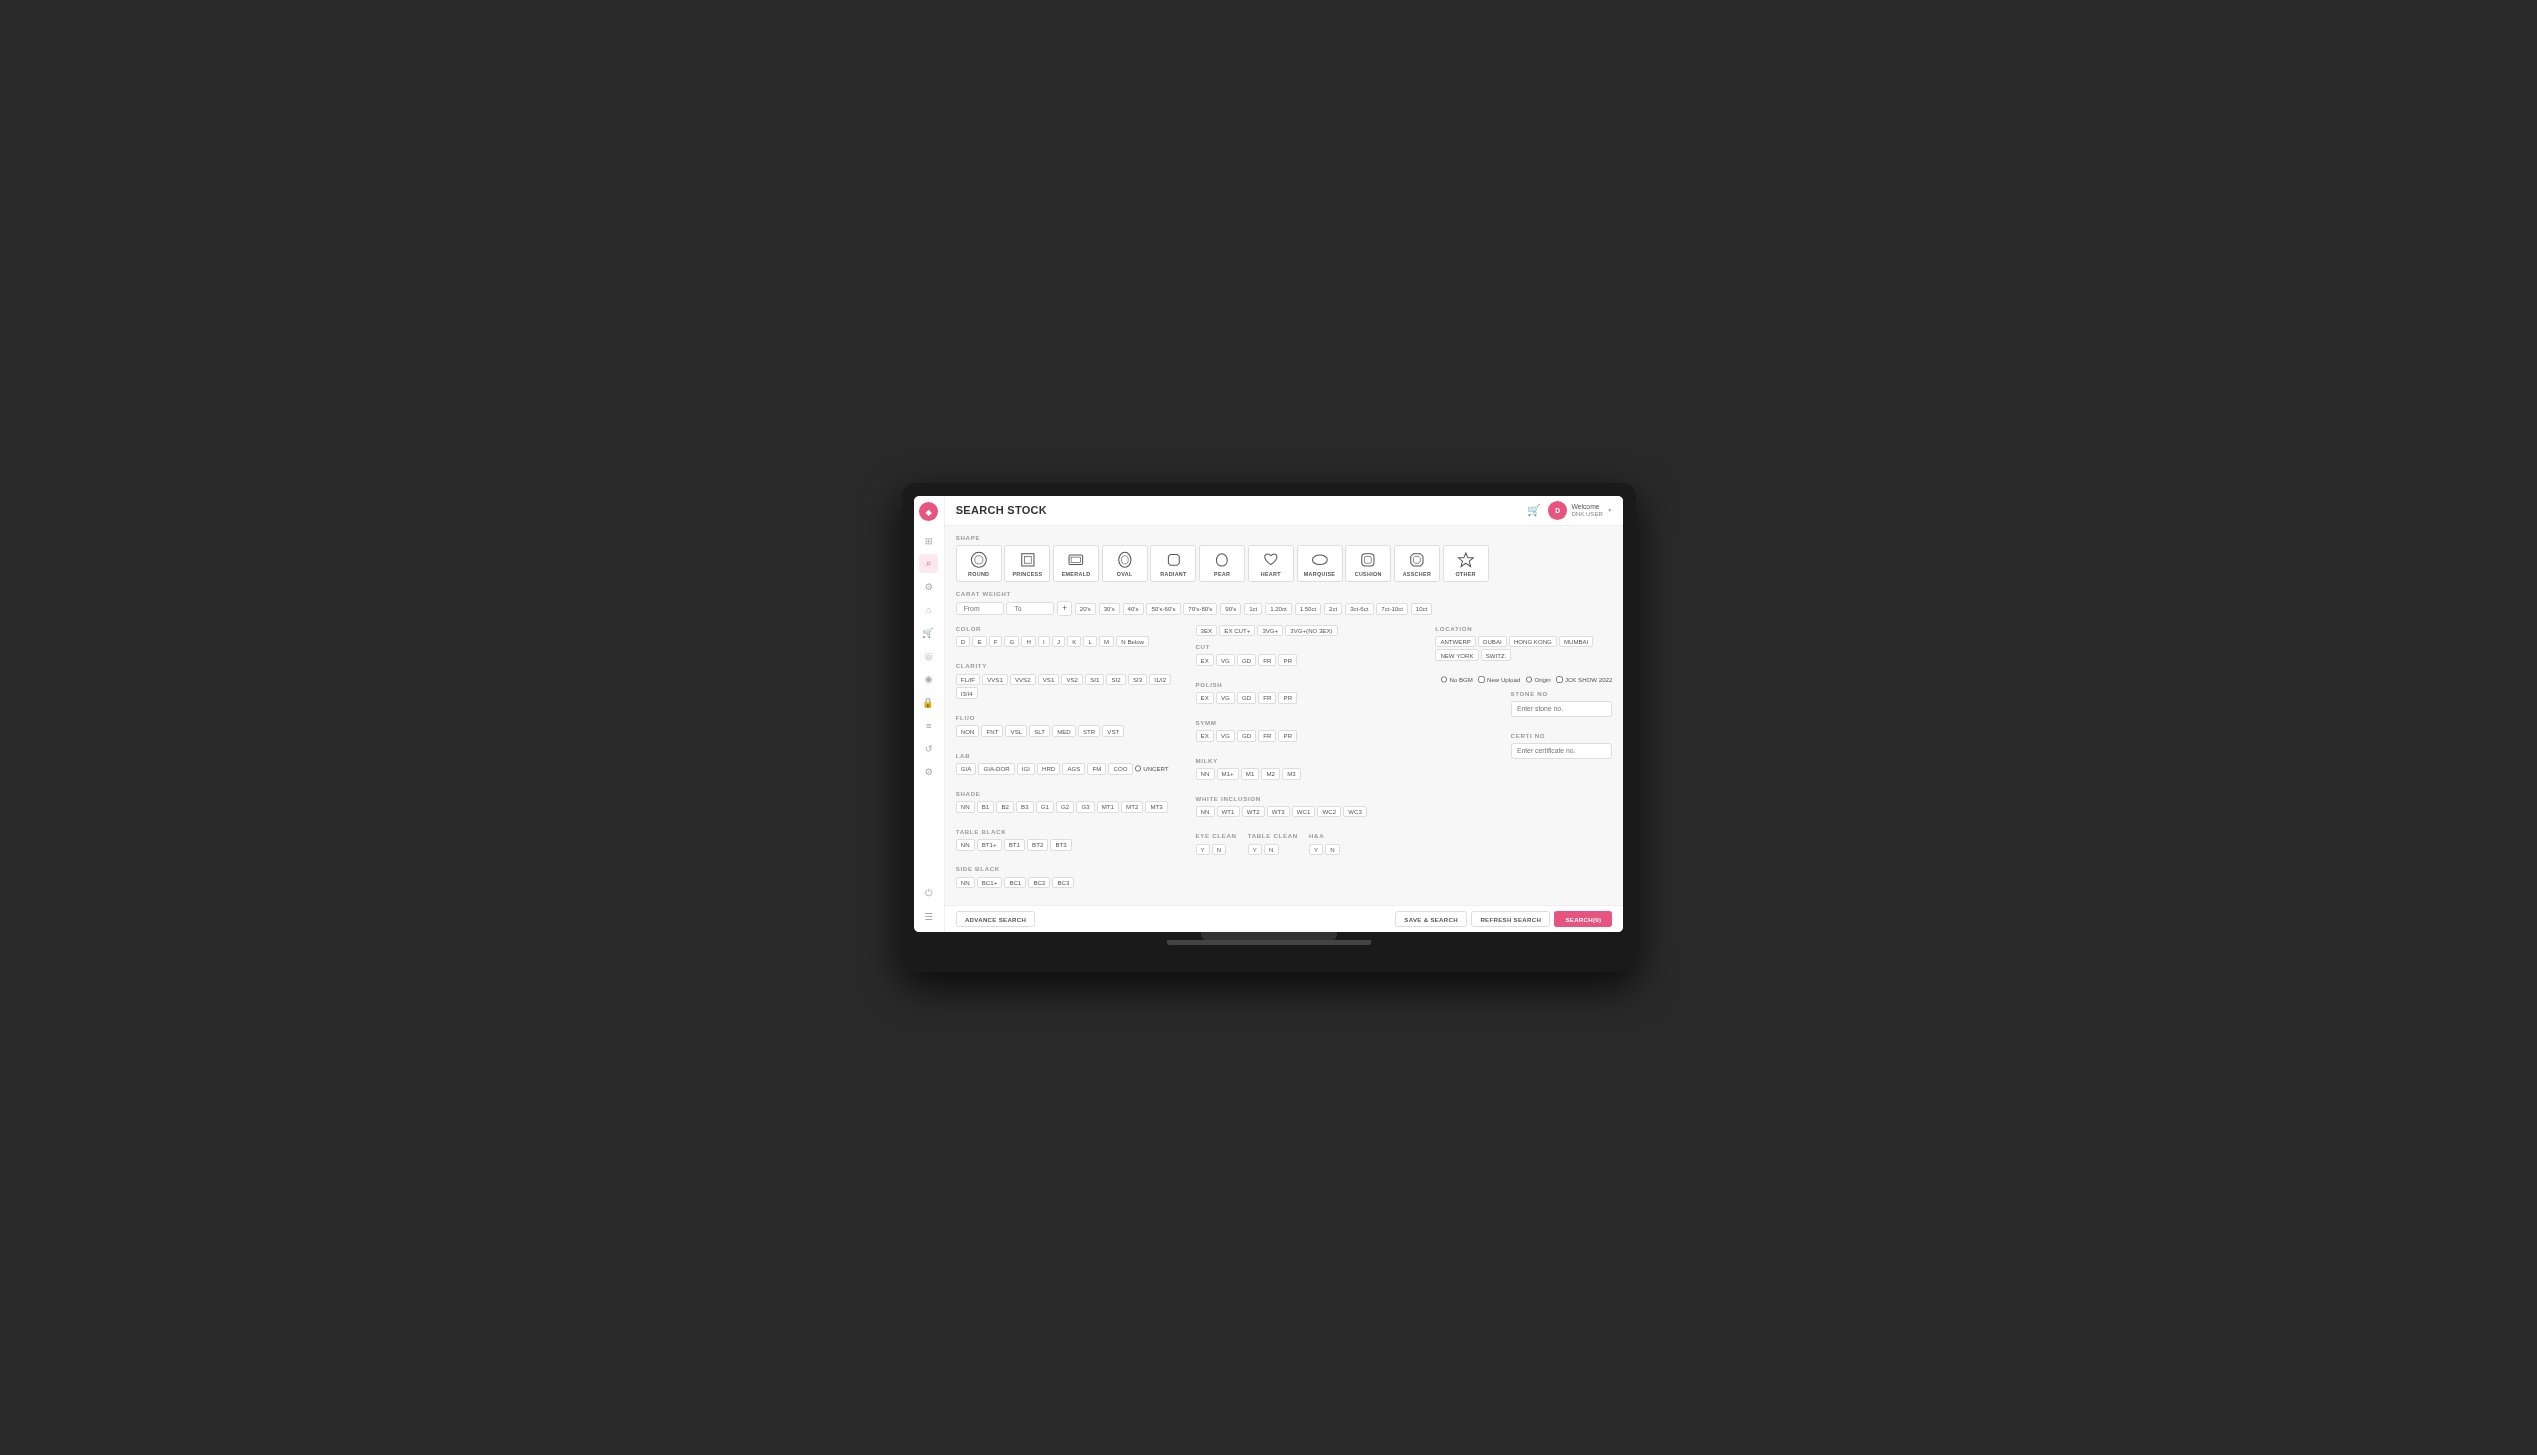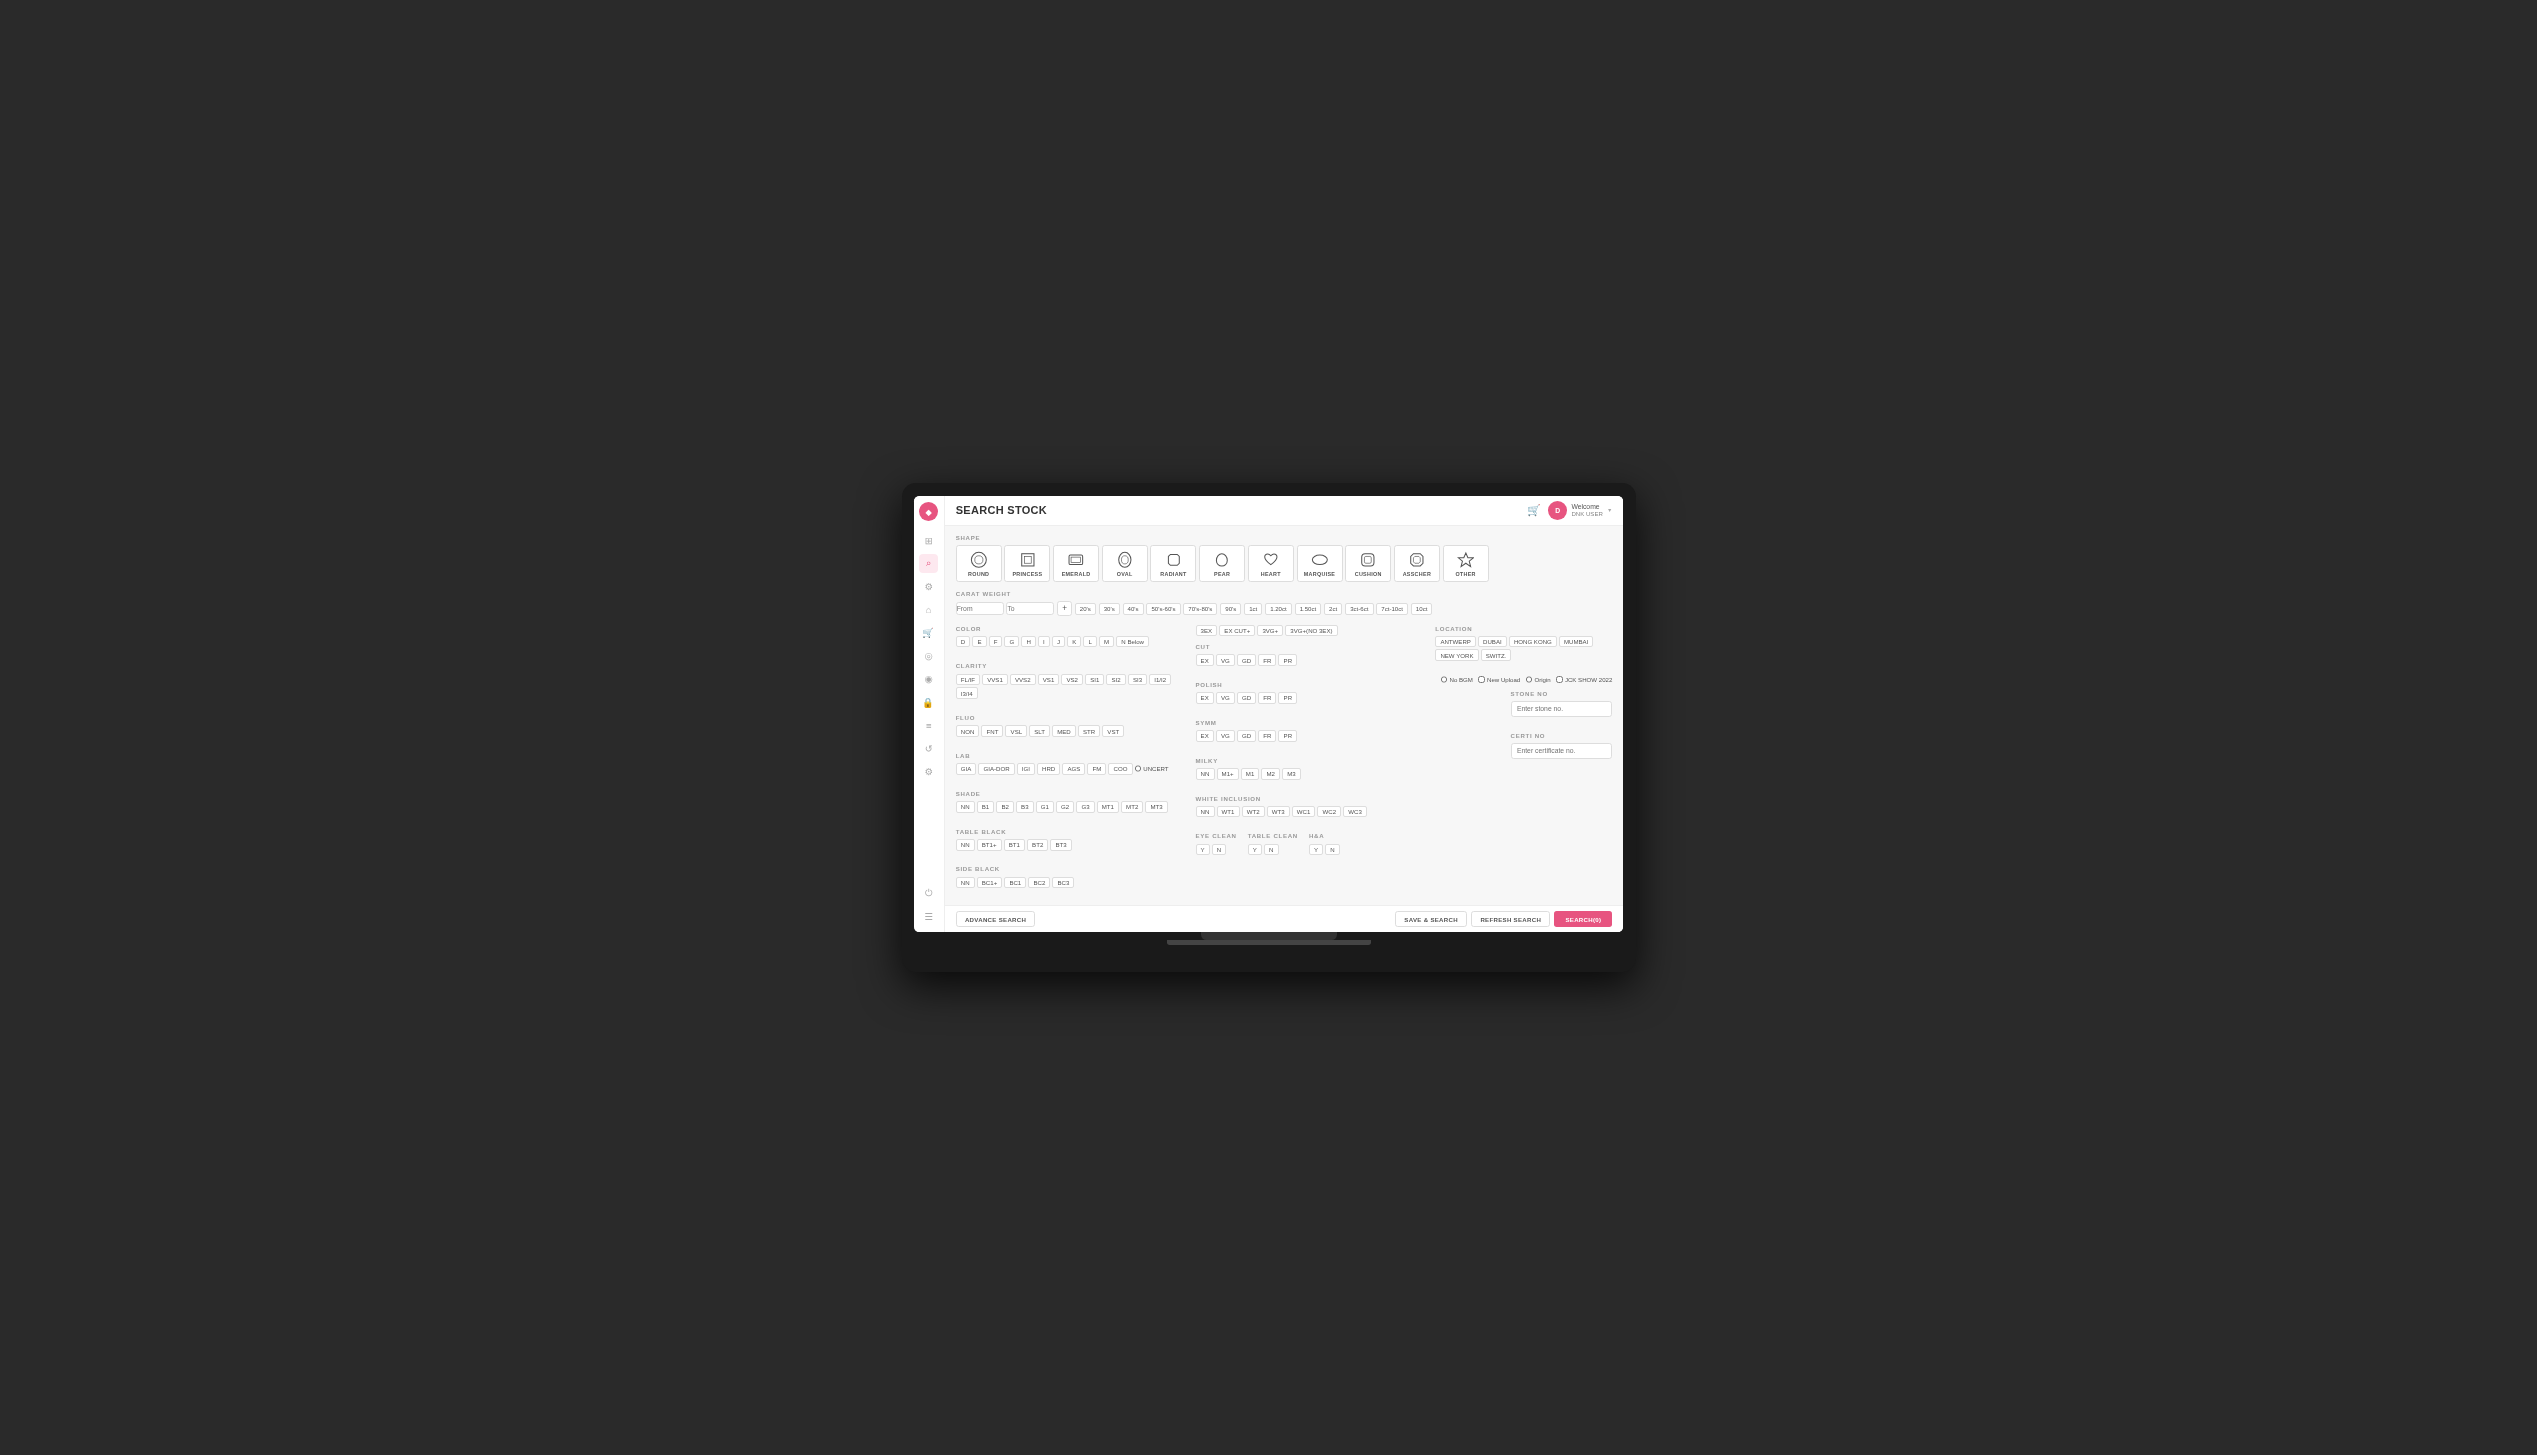--- a/index.html
+++ b/index.html
@@ -174,21 +174,21 @@
     
     .carat-row {
       display: flex;
       align-items: center;
       gap: 2.7px;
       flex-wrap: wrap;
     }
     .carat-input {
       border: 0.7px solid #ddd;
       border-radius: 2.7px;
-      padding: 2px 0;
+      padding: 2px 7px;
       font-size: 6.8px;
       width: 48px;
       color: #aaa;
       outline: none;
     }
     .carat-plus {
       border: 0.7px solid #ddd;
       border-radius: 2.7px;
       width: 15px;
       height: 15px;

